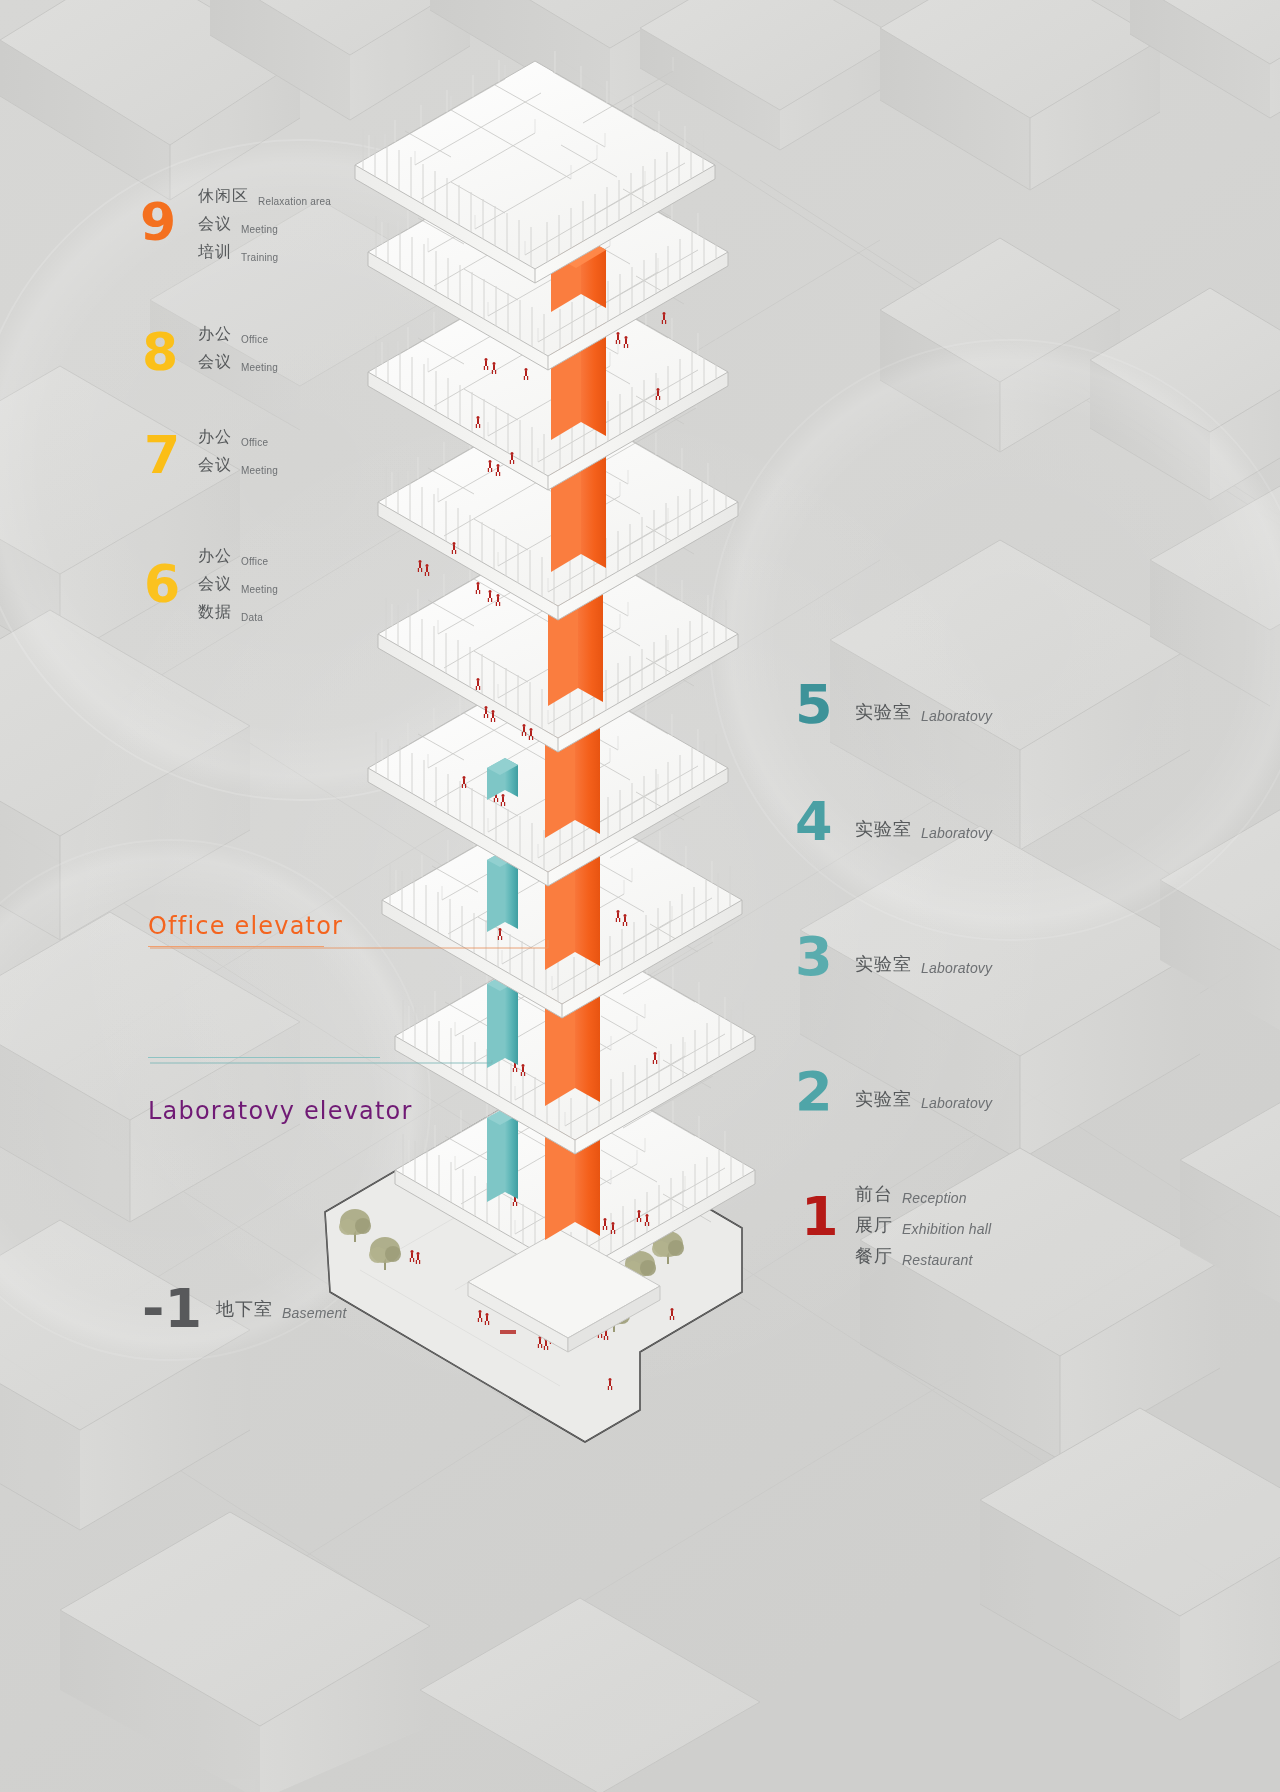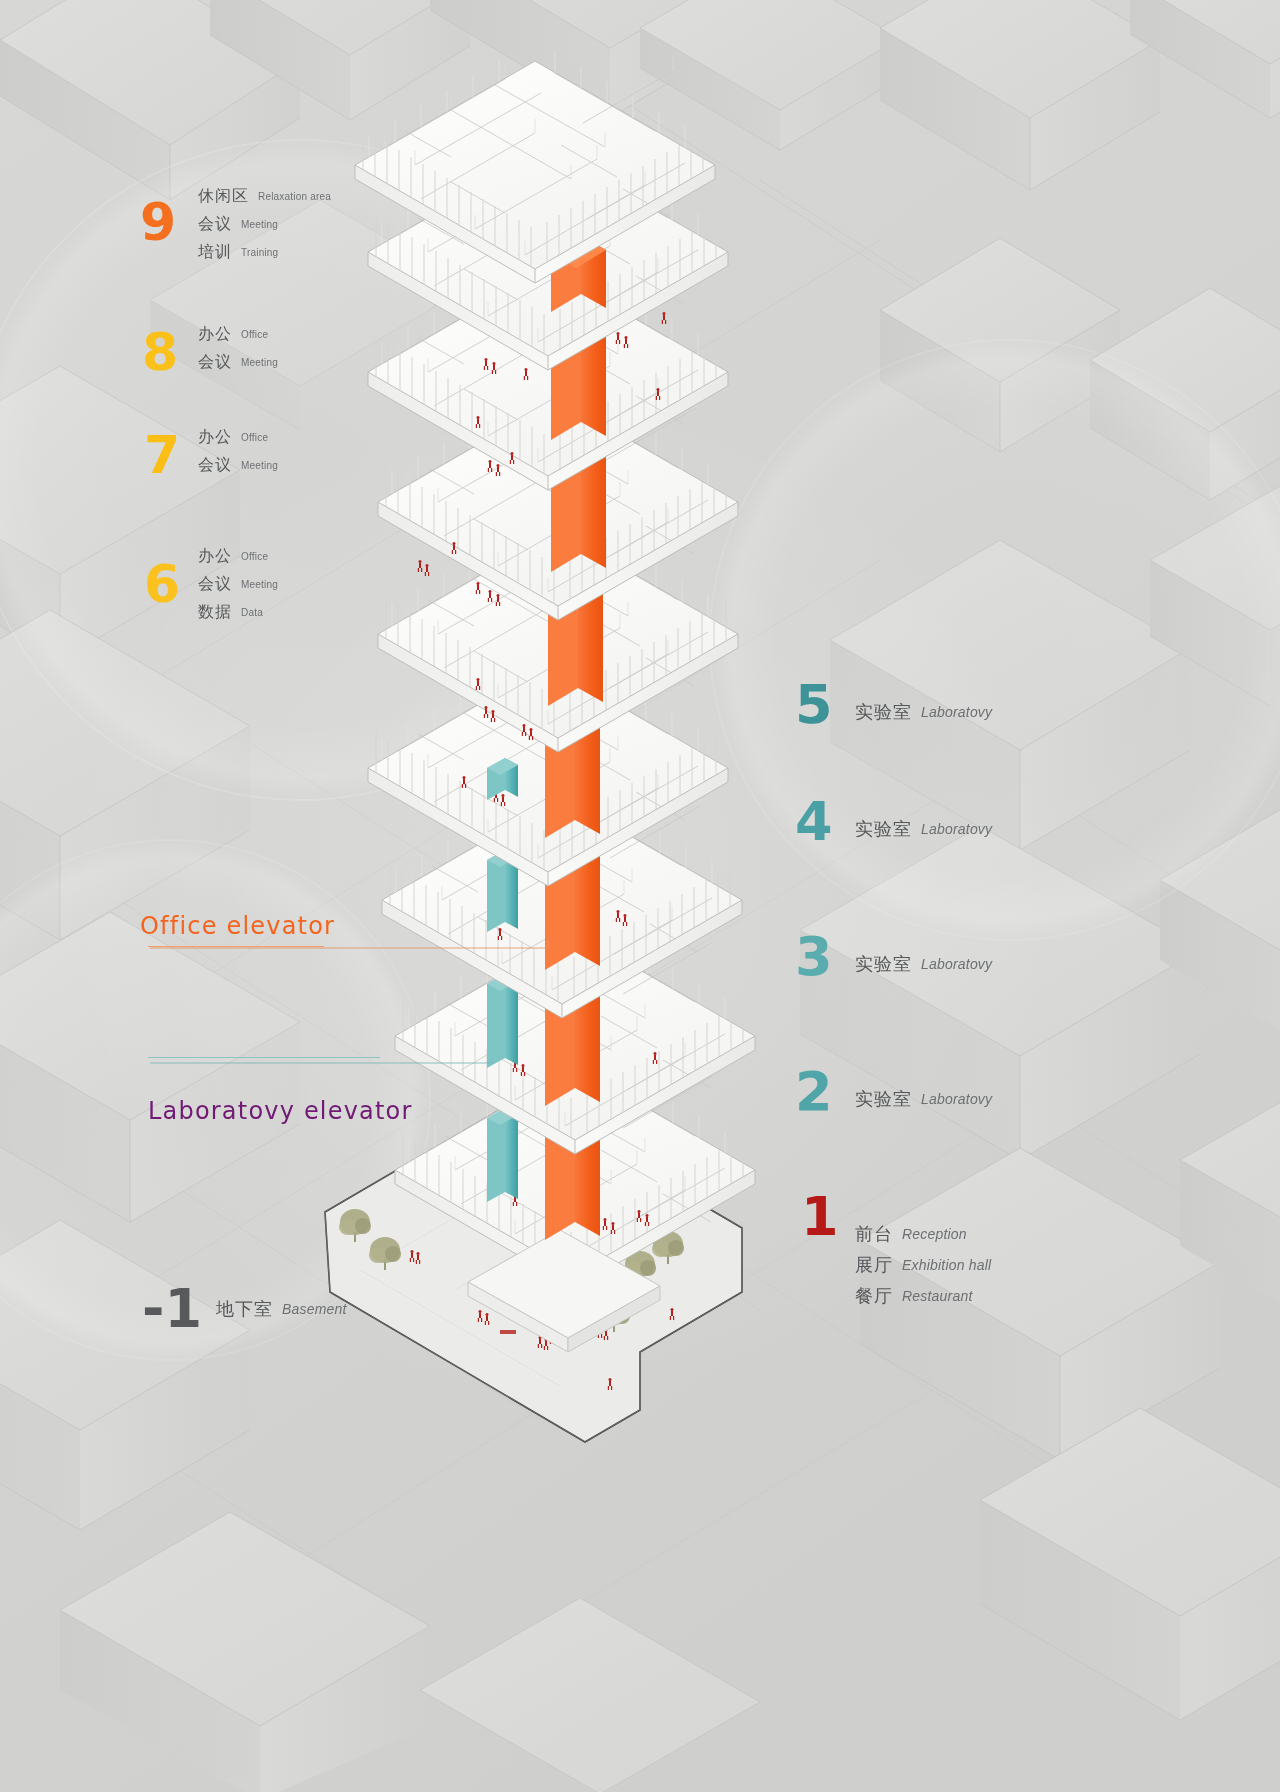--- a/index.html
+++ b/index.html
@@ -16,21 +16,21 @@
   
   #model{position:absolute;left:0;top:0;width:1280px;height:1792px;}
 
   
   .lbl{position:absolute;white-space:nowrap;}
   .num{
     position:absolute;font-weight:700;line-height:1;
     font-family:"DejaVu Sans","Liberation Sans",sans-serif;
   }
   .rows{position:absolute;}
-  .row{display:flex;align-items:center;margin-bottom:7px;}
+  .row{display:flex;align-items:flex-end;margin-bottom:7px;}
   .cn{
     font-size:16px;color:#55585a;letter-spacing:1px;
     font-family:"DejaVu Sans","Liberation Sans",sans-serif;
   }
   .en{font-size:10px;color:#6d7073;margin-left:9px;letter-spacing:.2px;}
   .cn.sm{font-size:18px;}
   .en.lg{font-size:14px;font-style:italic;}
 
   .elev-lbl{
     position:absolute;font-size:24px;letter-spacing:1.2px;
@@ -718,21 +718,21 @@
     <div class="rows" style="left:60px;top:22px;">
       <div class="row">
         <span class="cn sm">实验室</span>
         <span class="en lg">Laboratovy</span>
       </div>
     </div>
   </div>
 
   <div class="lbl" style="left:795px;top:1175px;">
     <div class="num" style="color:#b51a17;font-size:54px;left:6px;top:15px;">1</div>
-    <div class="rows" style="left:60px;top:7px;margin-top:40px;">
+    <div class="rows" style="left:60px;top:7px;">
       <div class="row">
         <span class="cn sm">前台</span>
         <span class="en lg">Reception</span>
       </div>
       <div class="row">
         <span class="cn sm">展厅</span>
         <span class="en lg">Exhibition hall</span>
       </div>
       <div class="row">
         <span class="cn sm">餐厅</span>
@@ -744,19 +744,19 @@
   <div class="lbl" style="left:142px;top:1282px;">
     <div class="basement-num" style="left:0;top:0;">-1</div>
     <div class="rows" style="left:74px;top:15px;">
       <div class="row">
         <span class="cn sm">地下室</span>
         <span class="en lg">Basement</span>
       </div>
     </div>
   </div>
 
-  <div class="elev-lbl" style="left:140px;top:912px;color:#f4641e;">Office  elevator</div>
+  <div class="elev-lbl" style="left:148px;top:912px;color:#f4641e;">Office  elevator</div>
   <div class="underline" style="left:148px;top:946px;width:176px;background:#f0a070;"></div>
 
   <div class="elev-lbl" style="left:148px;top:1061px;color:#701a75;margin-top:36px;">Laboratovy elevator</div>
   <div class="underline" style="left:148px;top:1057px;width:232px;background:#8ec3c3;"></div>
 
 </div>
 
 </body></html>

